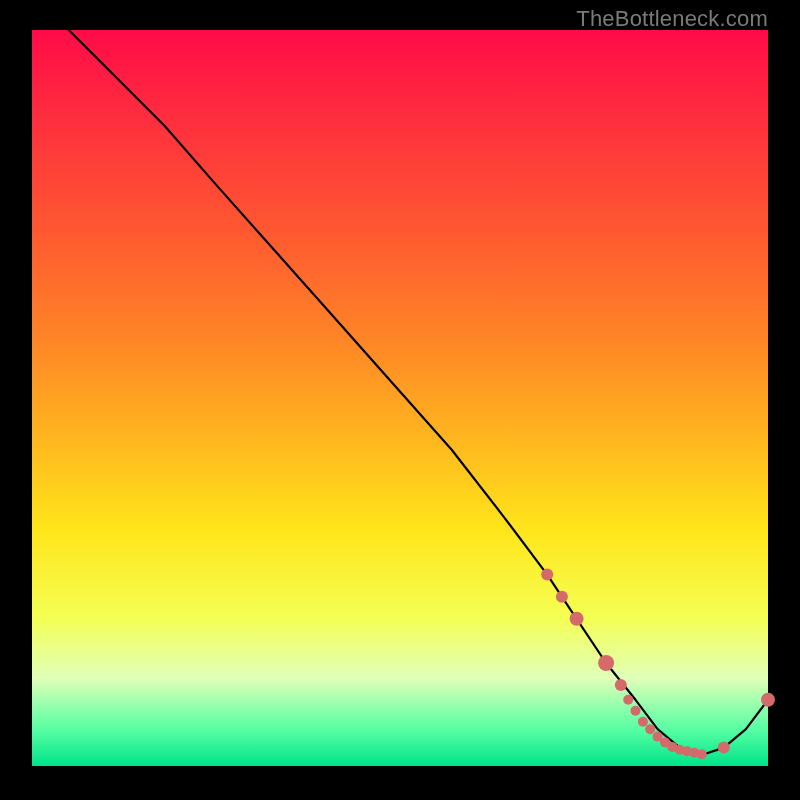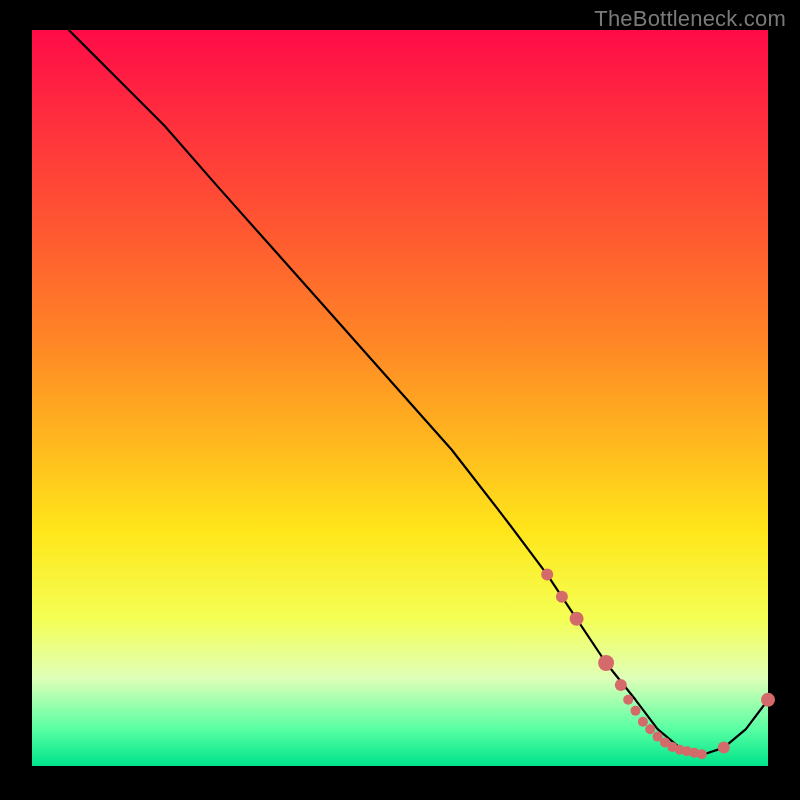--- a/index.html
+++ b/index.html
@@ -33,21 +33,21 @@
       #ffe61a 68%,
       #f4ff55 80%,
       #e0ffb8 88%,
       #58ffa3 95%,
       #00e38a 100%
     );
   }
   .watermark {
     position: absolute;
     top: 6px;
-    right: 14px;
+    right: 32px;
     color: #7a7a7a;
     font-size: 22px;
     letter-spacing: 0.2px;
     user-select: none;
   }
   svg.chart {
     position: absolute;
     left: 0;
     top: 0;
     width: 736px;

